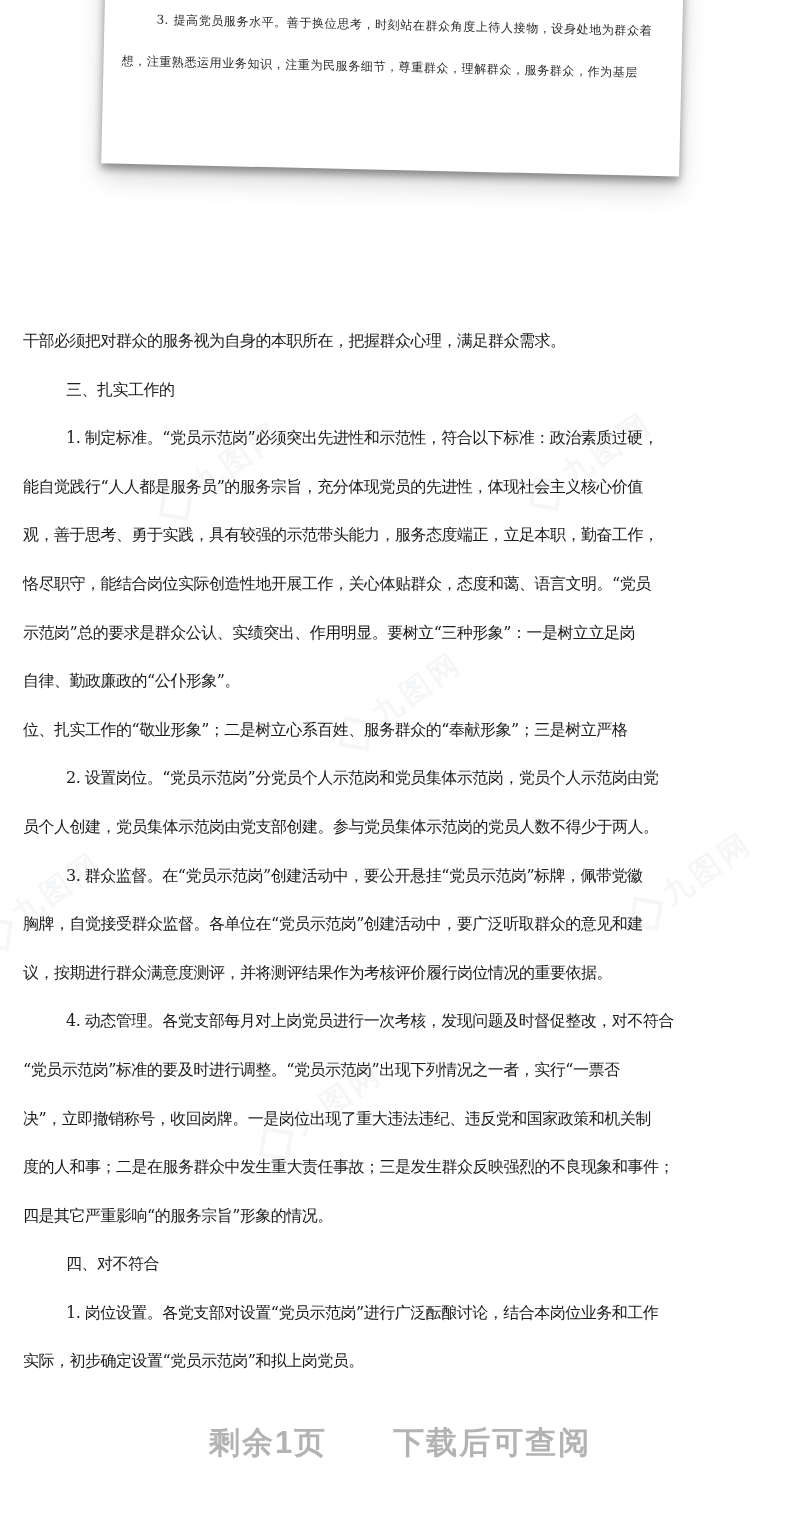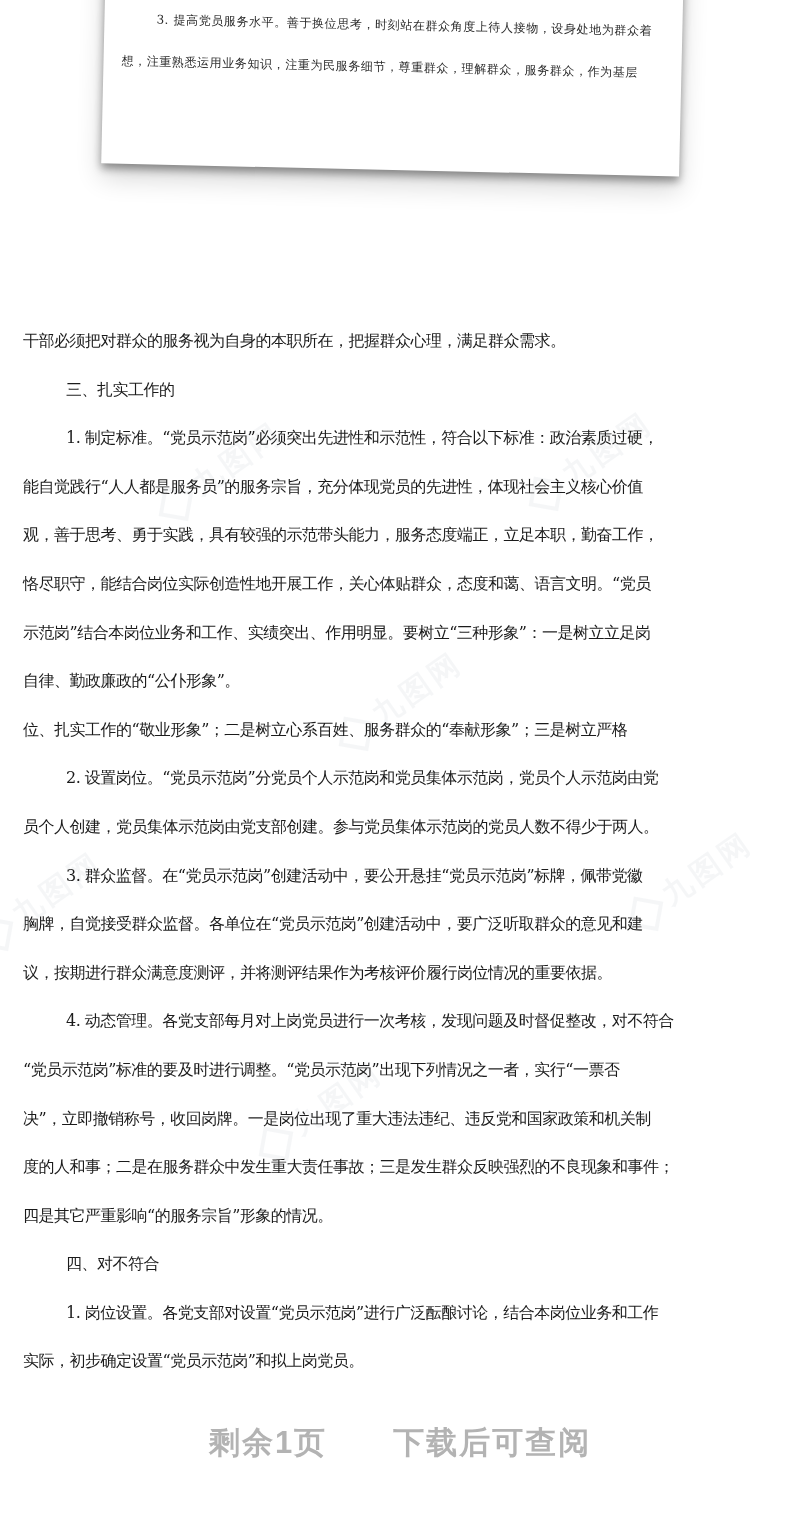--- a/index.html
+++ b/index.html
@@ -98,21 +98,21 @@
     </div>
   </div>
 
   <div class="doc-body">
     <div class="dline">干部必须把对群众的服务视为自身的本职所在，把握群众心理，满足群众需求。</div>
     <div class="dline indent">三、扎实工作的</div>
     <div class="dline indent">1. 制定标准。“党员示范岗”必须突出先进性和示范性，符合以下标准：政治素质过硬，</div>
     <div class="dline">能自觉践行“人人都是服务员”的服务宗旨，充分体现党员的先进性，体现社会主义核心价值</div>
     <div class="dline">观，善于思考、勇于实践，具有较强的示范带头能力，服务态度端正，立足本职，勤奋工作，</div>
     <div class="dline">恪尽职守，能结合岗位实际创造性地开展工作，关心体贴群众，态度和蔼、语言文明。“党员</div>
-    <div class="dline">示范岗”结合本岗位业务和工作、实绩突出、作用明显。要树立“三种形象”：一是树立立足岗</div>
+    <div class="dline">示范岗”总的要求是群众公认、实绩突出、作用明显。要树立“三种形象”：一是树立立足岗</div>
     <div class="dline">自律、勤政廉政的“公仆形象”。</div>
     <div class="dline">位、扎实工作的“敬业形象”；二是树立心系百姓、服务群众的“奉献形象”；三是树立严格</div>
     <div class="dline indent">2. 设置岗位。“党员示范岗”分党员个人示范岗和党员集体示范岗，党员个人示范岗由党</div>
     <div class="dline">员个人创建，党员集体示范岗由党支部创建。参与党员集体示范岗的党员人数不得少于两人。</div>
     <div class="dline indent">3. 群众监督。在“党员示范岗”创建活动中，要公开悬挂“党员示范岗”标牌，佩带党徽</div>
     <div class="dline">胸牌，自觉接受群众监督。各单位在“党员示范岗”创建活动中，要广泛听取群众的意见和建</div>
     <div class="dline">议，按期进行群众满意度测评，并将测评结果作为考核评价履行岗位情况的重要依据。</div>
     <div class="dline indent">4. 动态管理。各党支部每月对上岗党员进行一次考核，发现问题及时督促整改，对不符合</div>
     <div class="dline">“党员示范岗”标准的要及时进行调整。“党员示范岗”出现下列情况之一者，实行“一票否</div>
     <div class="dline">决”，立即撤销称号，收回岗牌。一是岗位出现了重大违法违纪、违反党和国家政策和机关制</div>

